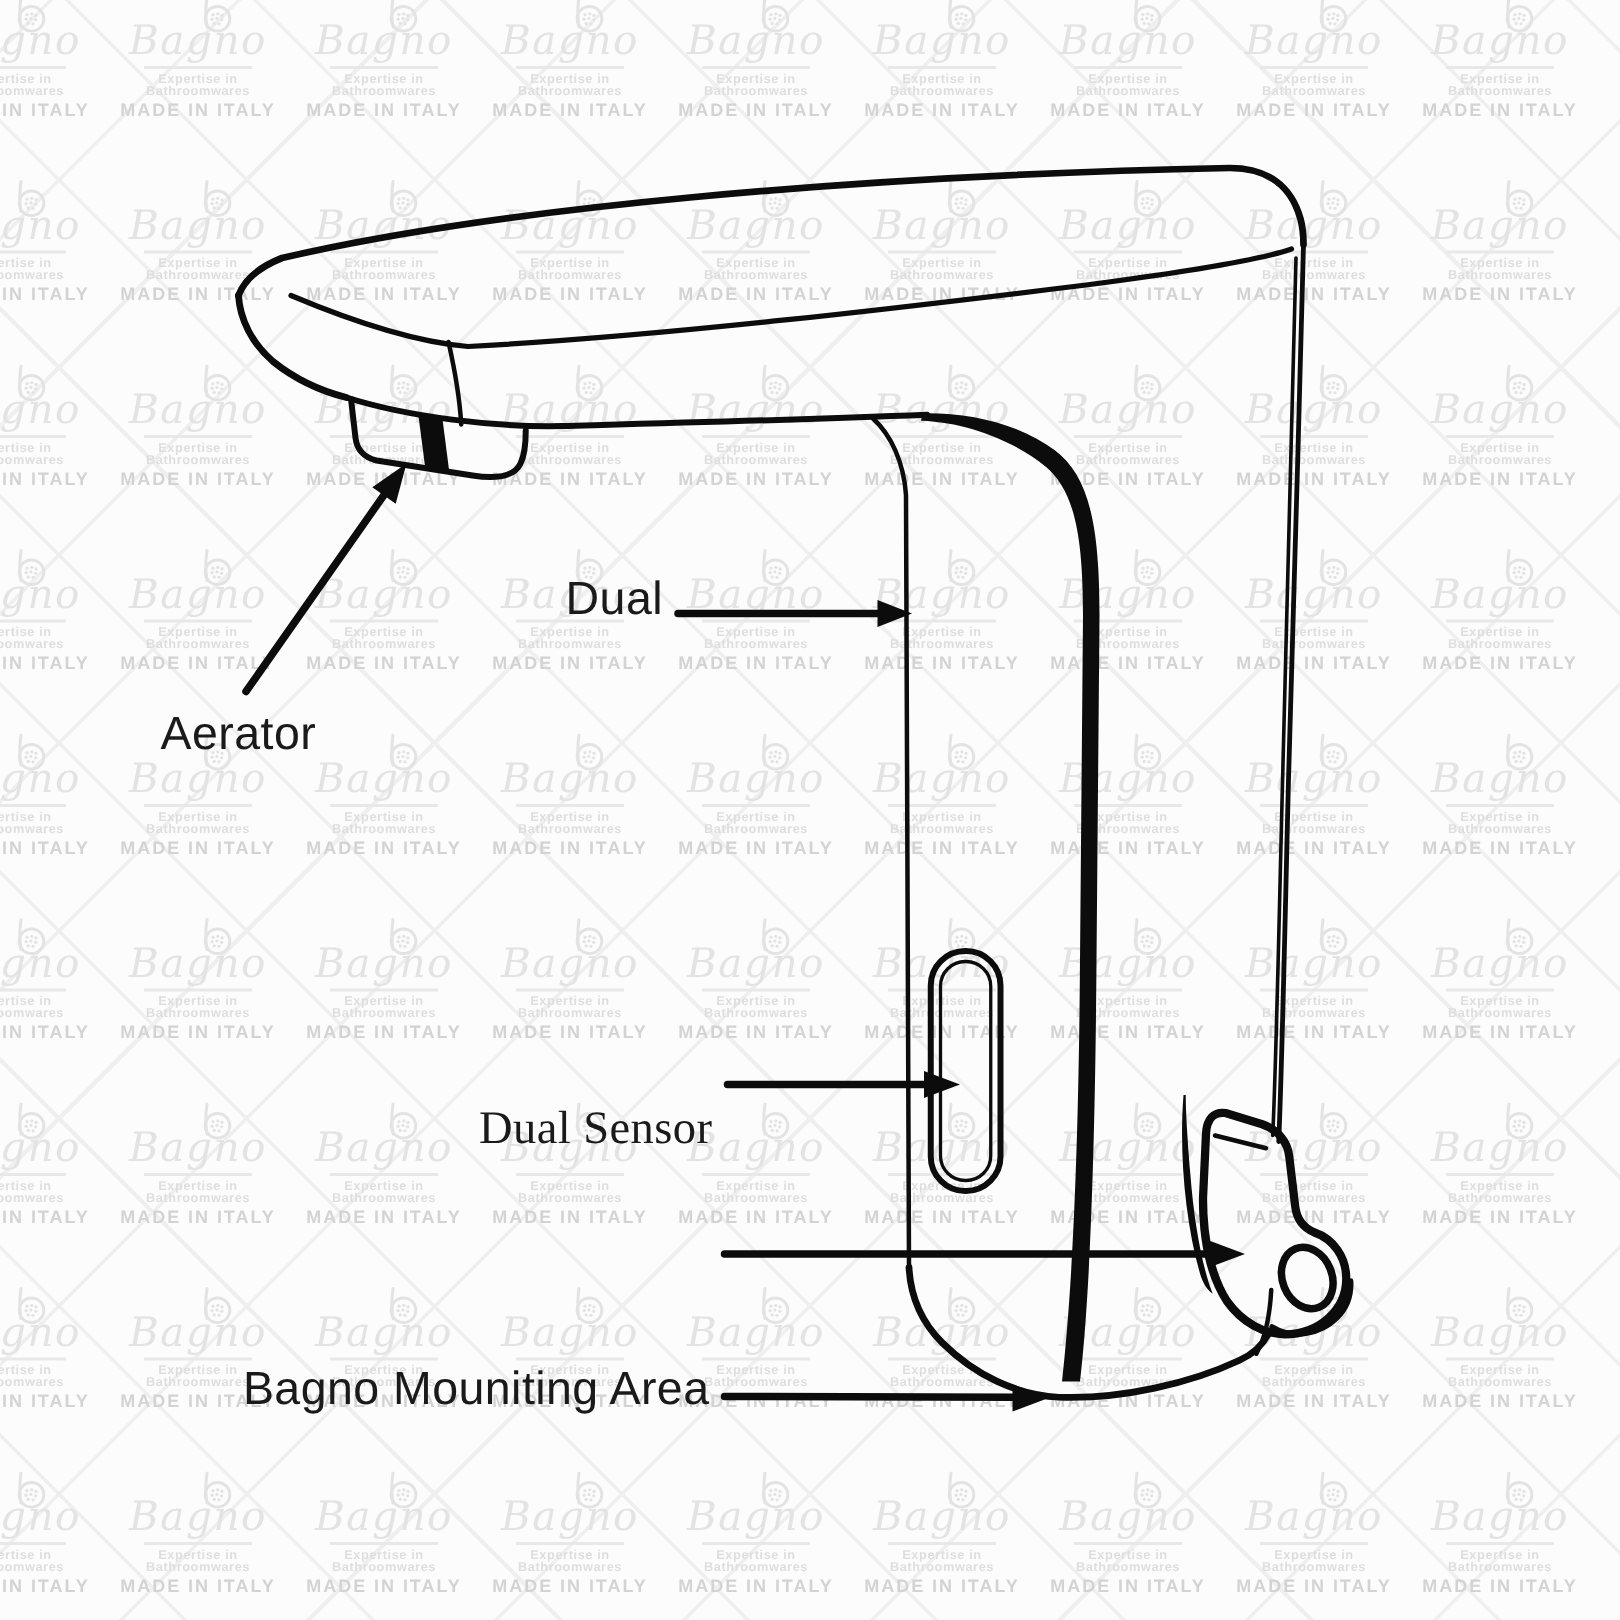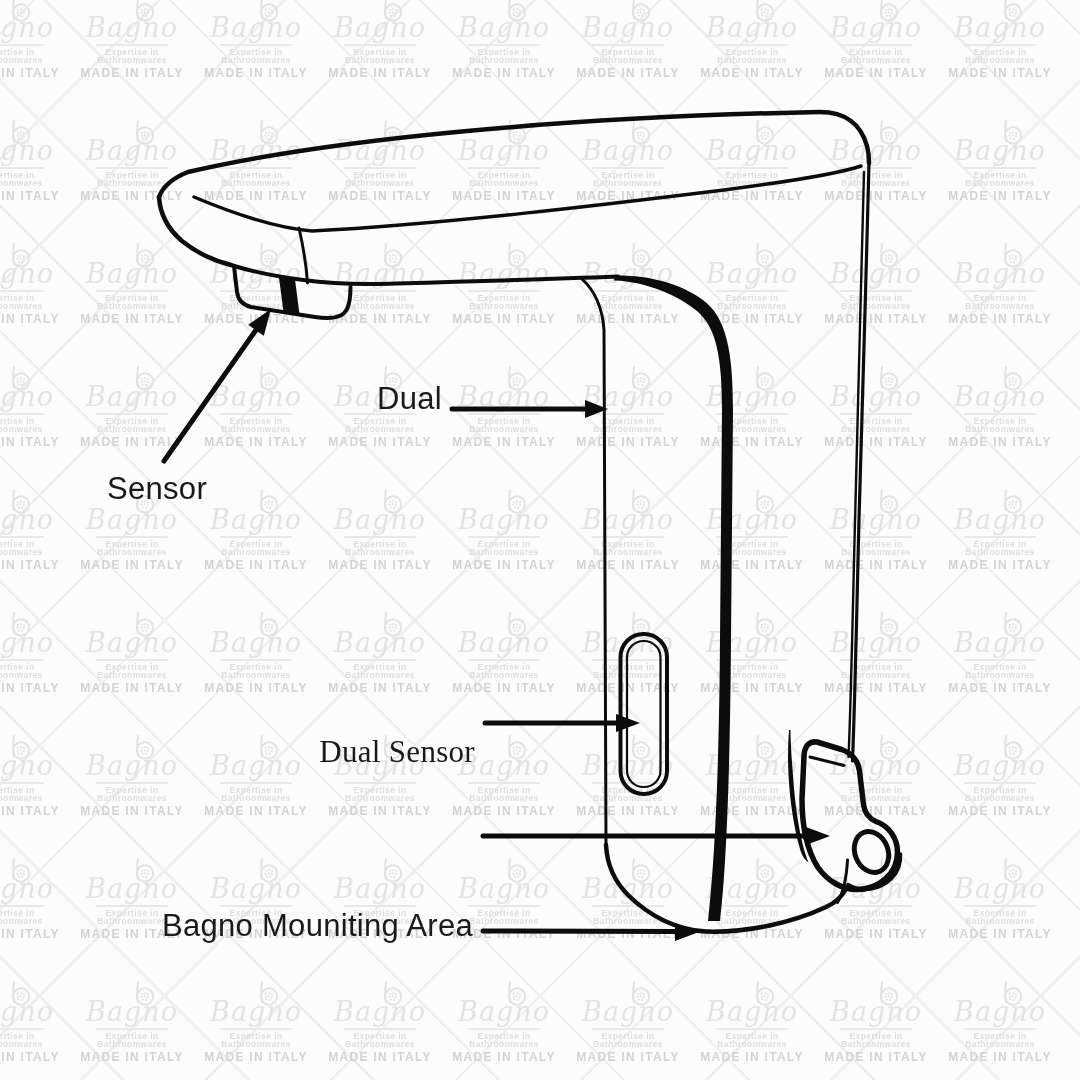--- a/index.html
+++ b/index.html
@@ -1552,17 +1552,17 @@
     <g>
       <path stroke-width="5" d="M483 836 L808 836"></path>
       <path stroke="none" fill="#0c0c0c" d="M830 836 L806 827 L806 845 Z"></path>
     </g>
     <g>
       <path stroke-width="5" d="M483 931 L677 931.5"></path>
       <path stroke="none" fill="#0c0c0c" d="M699 932 L675 923 L675 941 Z"></path>
     </g>
   </svg>
 
-  <div class="callout lbl-aerator">Sensor</div>
+  <div class="callout lbl-aerator">Aerator</div>
   <div class="callout lbl-body">Dual</div>
   <div class="callout lbl-dual">Dual Sensor</div>
   <div class="callout lbl-base">Bagno Mouniting Area</div>
 </div>
 
 </body></html>

